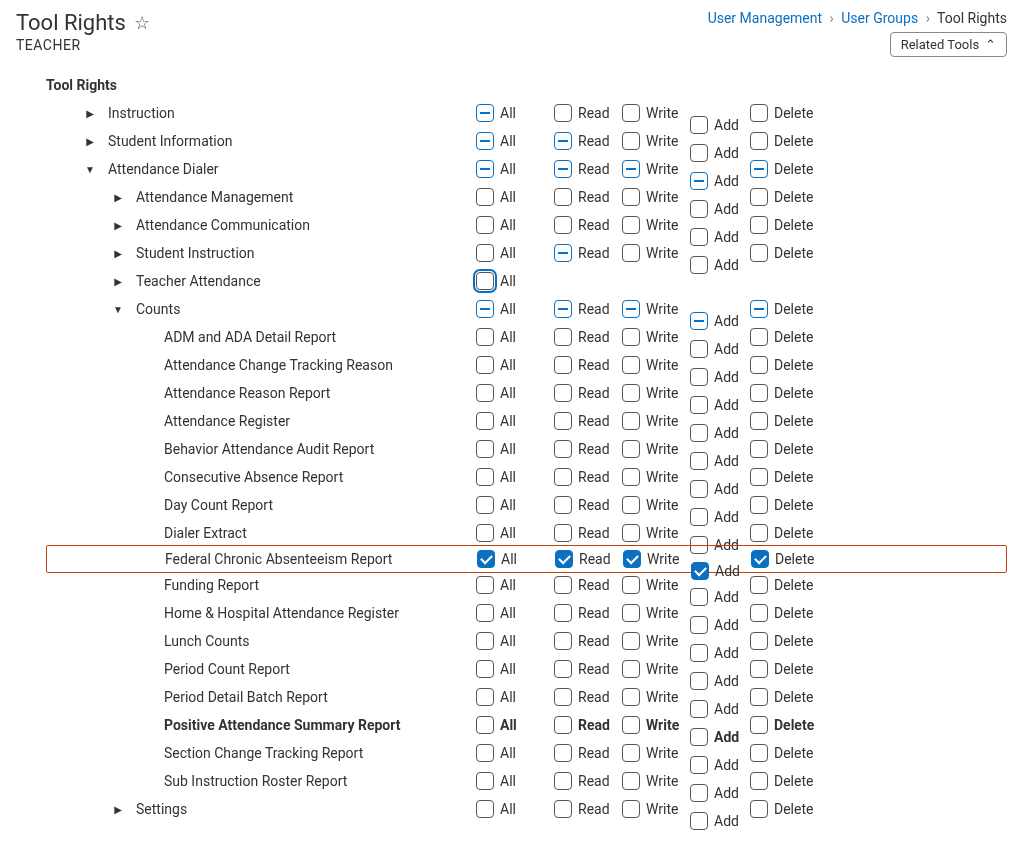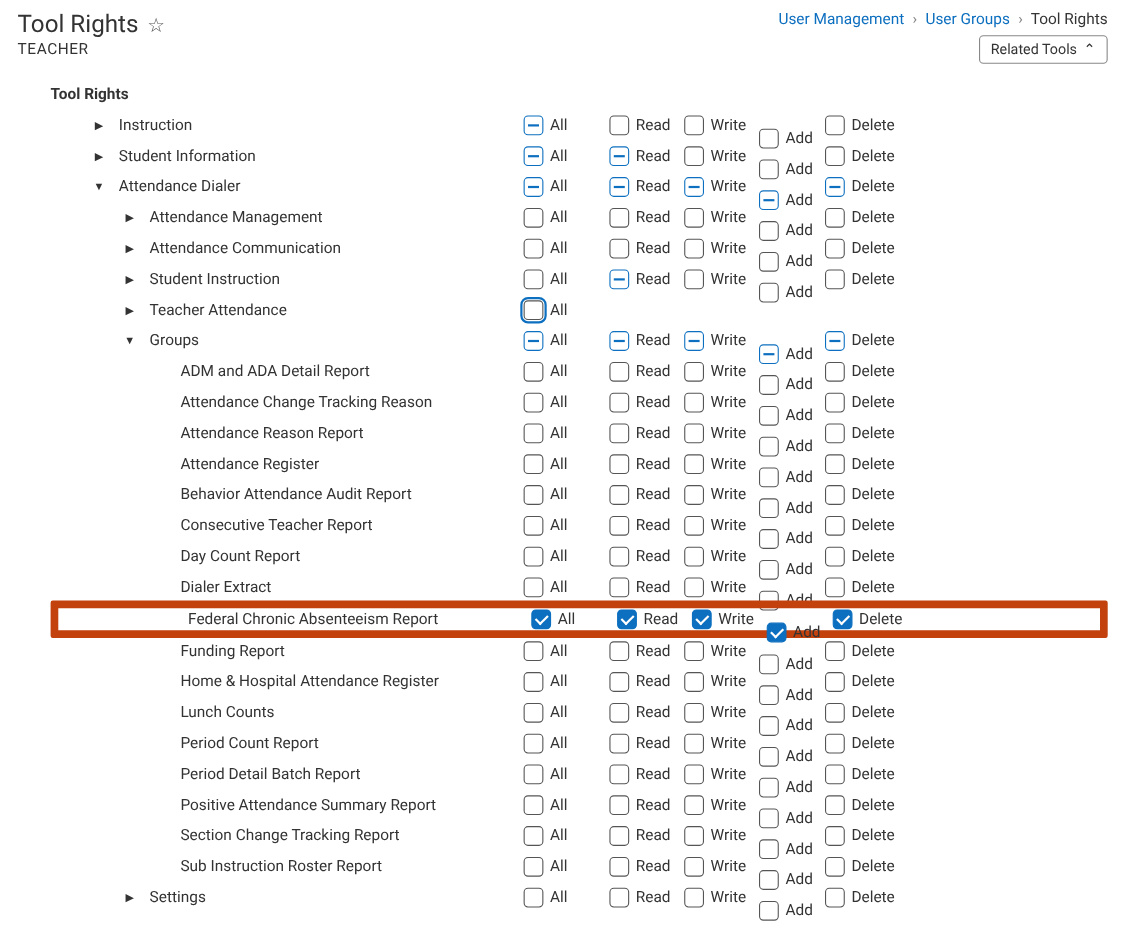--- a/index.html
+++ b/index.html
@@ -21,21 +21,21 @@
   .breadcrumb { font-size: 14px; }
   .breadcrumb .link { color: #0d6fbf; cursor: pointer; }
   .breadcrumb .sep { color: #888; margin: 0 4px; }
   .breadcrumb .current { color: #333; }
   .related-tools { display: inline-flex; align-items: center; border: 1px solid #888; border-radius: 4px; padding: 4px 10px; margin-top: 6px; cursor: pointer; font-size: 13px; gap: 6px; }
 
   .panel-title { font-weight: 700; font-size: 14px; margin: 20px 0 6px 30px; }
 
   .tree { margin-left: 30px; }
   .row { display: flex; align-items: center; min-height: 28px; }
-  .row.highlight { border: 7px solid #c2410c; border-radius: 2px; padding: 2px 0; margin: -2px 0; }
+  .row.highlight { border: 1px solid #c2410c; border-radius: 2px; padding: 2px 0; margin: -2px 0; }
   .toggle { width: 16px; text-align: center; cursor: pointer; font-size: 10px; color: #333; user-select: none; }
   .label { flex: 0 0 auto; font-size: 14px; }
   .spacer { flex: 0 0 auto; }
   .perms { display: flex; align-items: center; gap: 0; }
   .perm-col { display: flex; align-items: center; gap: 6px; }
   .perm-col.all    { width: 78px; }
   .perm-col.read   { width: 68px; }
   .perm-col.write  { width: 68px; }
   .perm-col.add    { width: 60px; margin-top: 24px; }
   .perm-col.delete { width: 70px; }
@@ -282,21 +282,21 @@
         <div class="perm-col delete">
           <span class="cb "></span>
           <span class="plabel">Delete</span>
         </div>
       </div>
     </div>
     <div class="row" style="position: relative; min-height: 28px; padding-right: 10px;">
       <div class="spacer" style="width: 64px;"></div>
       <div class="toggle">▼</div>
       <div class="spacer" style="width: 10px;"></div>
-      <div class="label">Groups</div>
+      <div class="label">Counts</div>
       <div class="spacer" style="flex: 1 1 auto;"></div>
       <div class="perms" style="width: 350px; position: absolute; left: 430px;">
         <div class="perm-col all">
           <span class="cb indet"></span>
           <span class="plabel">All</span>
         </div>
         <div class="perm-col read">
           <span class="cb indet"></span>
           <span class="plabel">Read</span>
         </div>
@@ -456,21 +456,21 @@
         <div class="perm-col delete">
           <span class="cb "></span>
           <span class="plabel">Delete</span>
         </div>
       </div>
     </div>
     <div class="row" style="position: relative; min-height: 28px; padding-right: 10px;">
       <div class="spacer" style="width: 92px;"></div>
       <div class="toggle"></div>
       <div class="spacer" style="width: 10px;"></div>
-      <div class="label">Consecutive Teacher Report</div>
+      <div class="label">Consecutive Absence Report</div>
       <div class="spacer" style="flex: 1 1 auto;"></div>
       <div class="perms" style="width: 350px; position: absolute; left: 430px;">
         <div class="perm-col all">
           <span class="cb "></span>
           <span class="plabel">All</span>
         </div>
         <div class="perm-col read">
           <span class="cb "></span>
           <span class="plabel">Read</span>
         </div>
@@ -713,21 +713,21 @@
         <div class="perm-col add">
           <span class="cb "></span>
           <span class="plabel">Add</span>
         </div>
         <div class="perm-col delete">
           <span class="cb "></span>
           <span class="plabel">Delete</span>
         </div>
       </div>
     </div>
-    <div class="row" style="position: relative; min-height: 28px; padding-right: 10px;">
+    <div class="row" style="position: relative; min-height: 28px; padding-right: 10px; font-weight: bold;">
       <div class="spacer" style="width: 92px;"></div>
       <div class="toggle"></div>
       <div class="spacer" style="width: 10px;"></div>
       <div class="label">Positive Attendance Summary Report</div>
       <div class="spacer" style="flex: 1 1 auto;"></div>
       <div class="perms" style="width: 350px; position: absolute; left: 430px;">
         <div class="perm-col all">
           <span class="cb "></span>
           <span class="plabel">All</span>
         </div>

